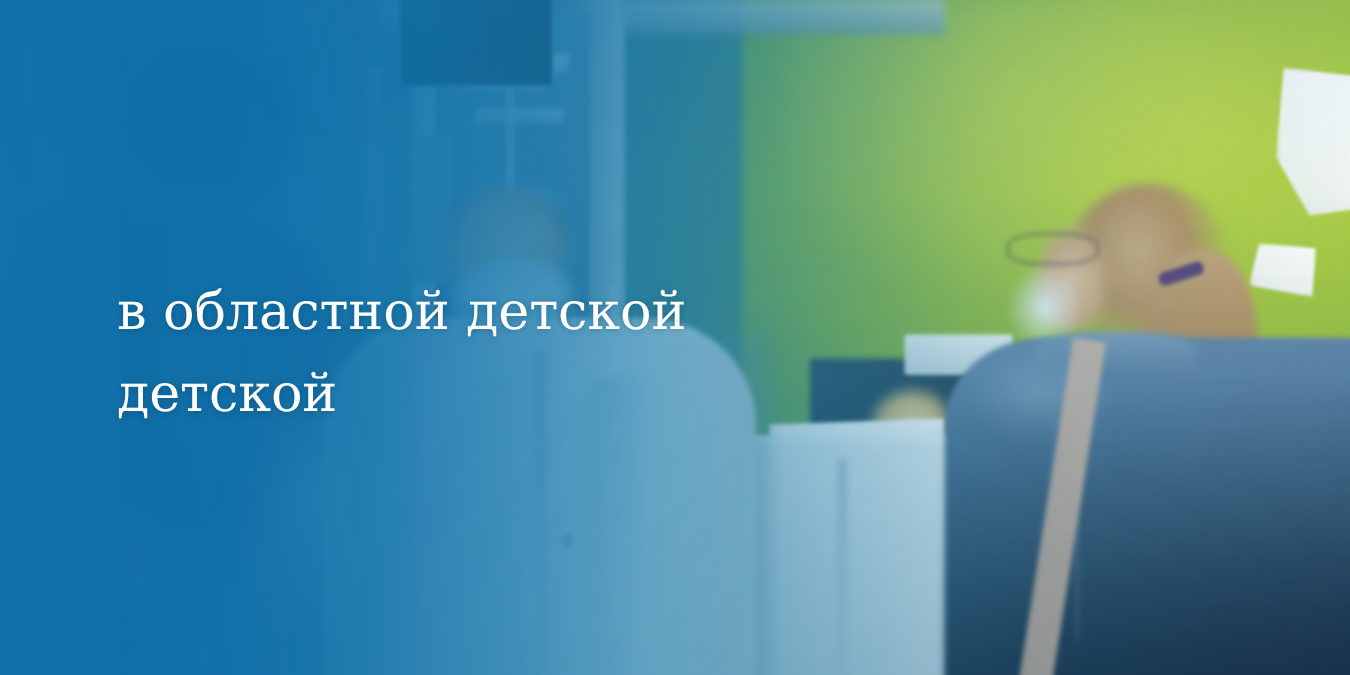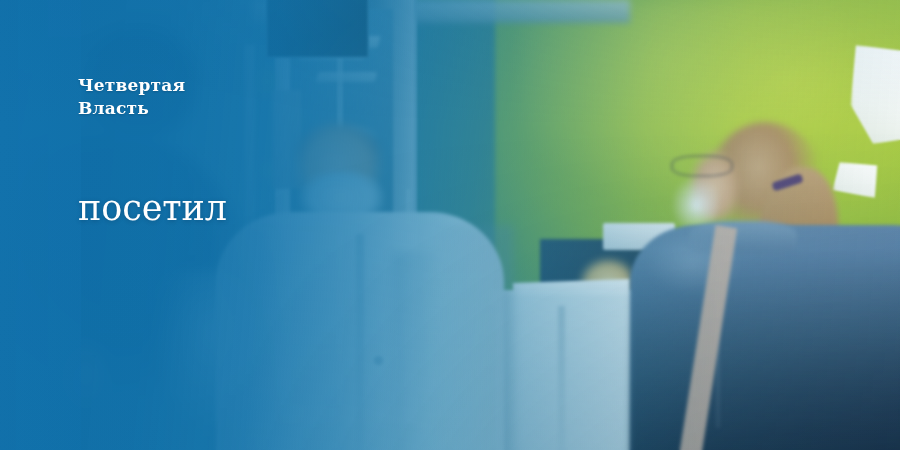--- a/index.html
+++ b/index.html
@@ -545,21 +545,20 @@
 
     <div class="photo-blur"></div>
   </div>
 
   <div class="overlay"></div>
   <div class="overlay-left-solid"></div>
   <div class="overlay-bottom"></div>
 
   <div class="content">
 
-    <div class="logo">Четвертая
-Власть</div>
 
     <h1 class="headline">
-      <span class="ln">посетил</span>
+      <span class="ln">в областной детской</span>
+      <span class="ln">детской</span>
     </h1>
 
   </div>
 </div>
 
 </body></html>

